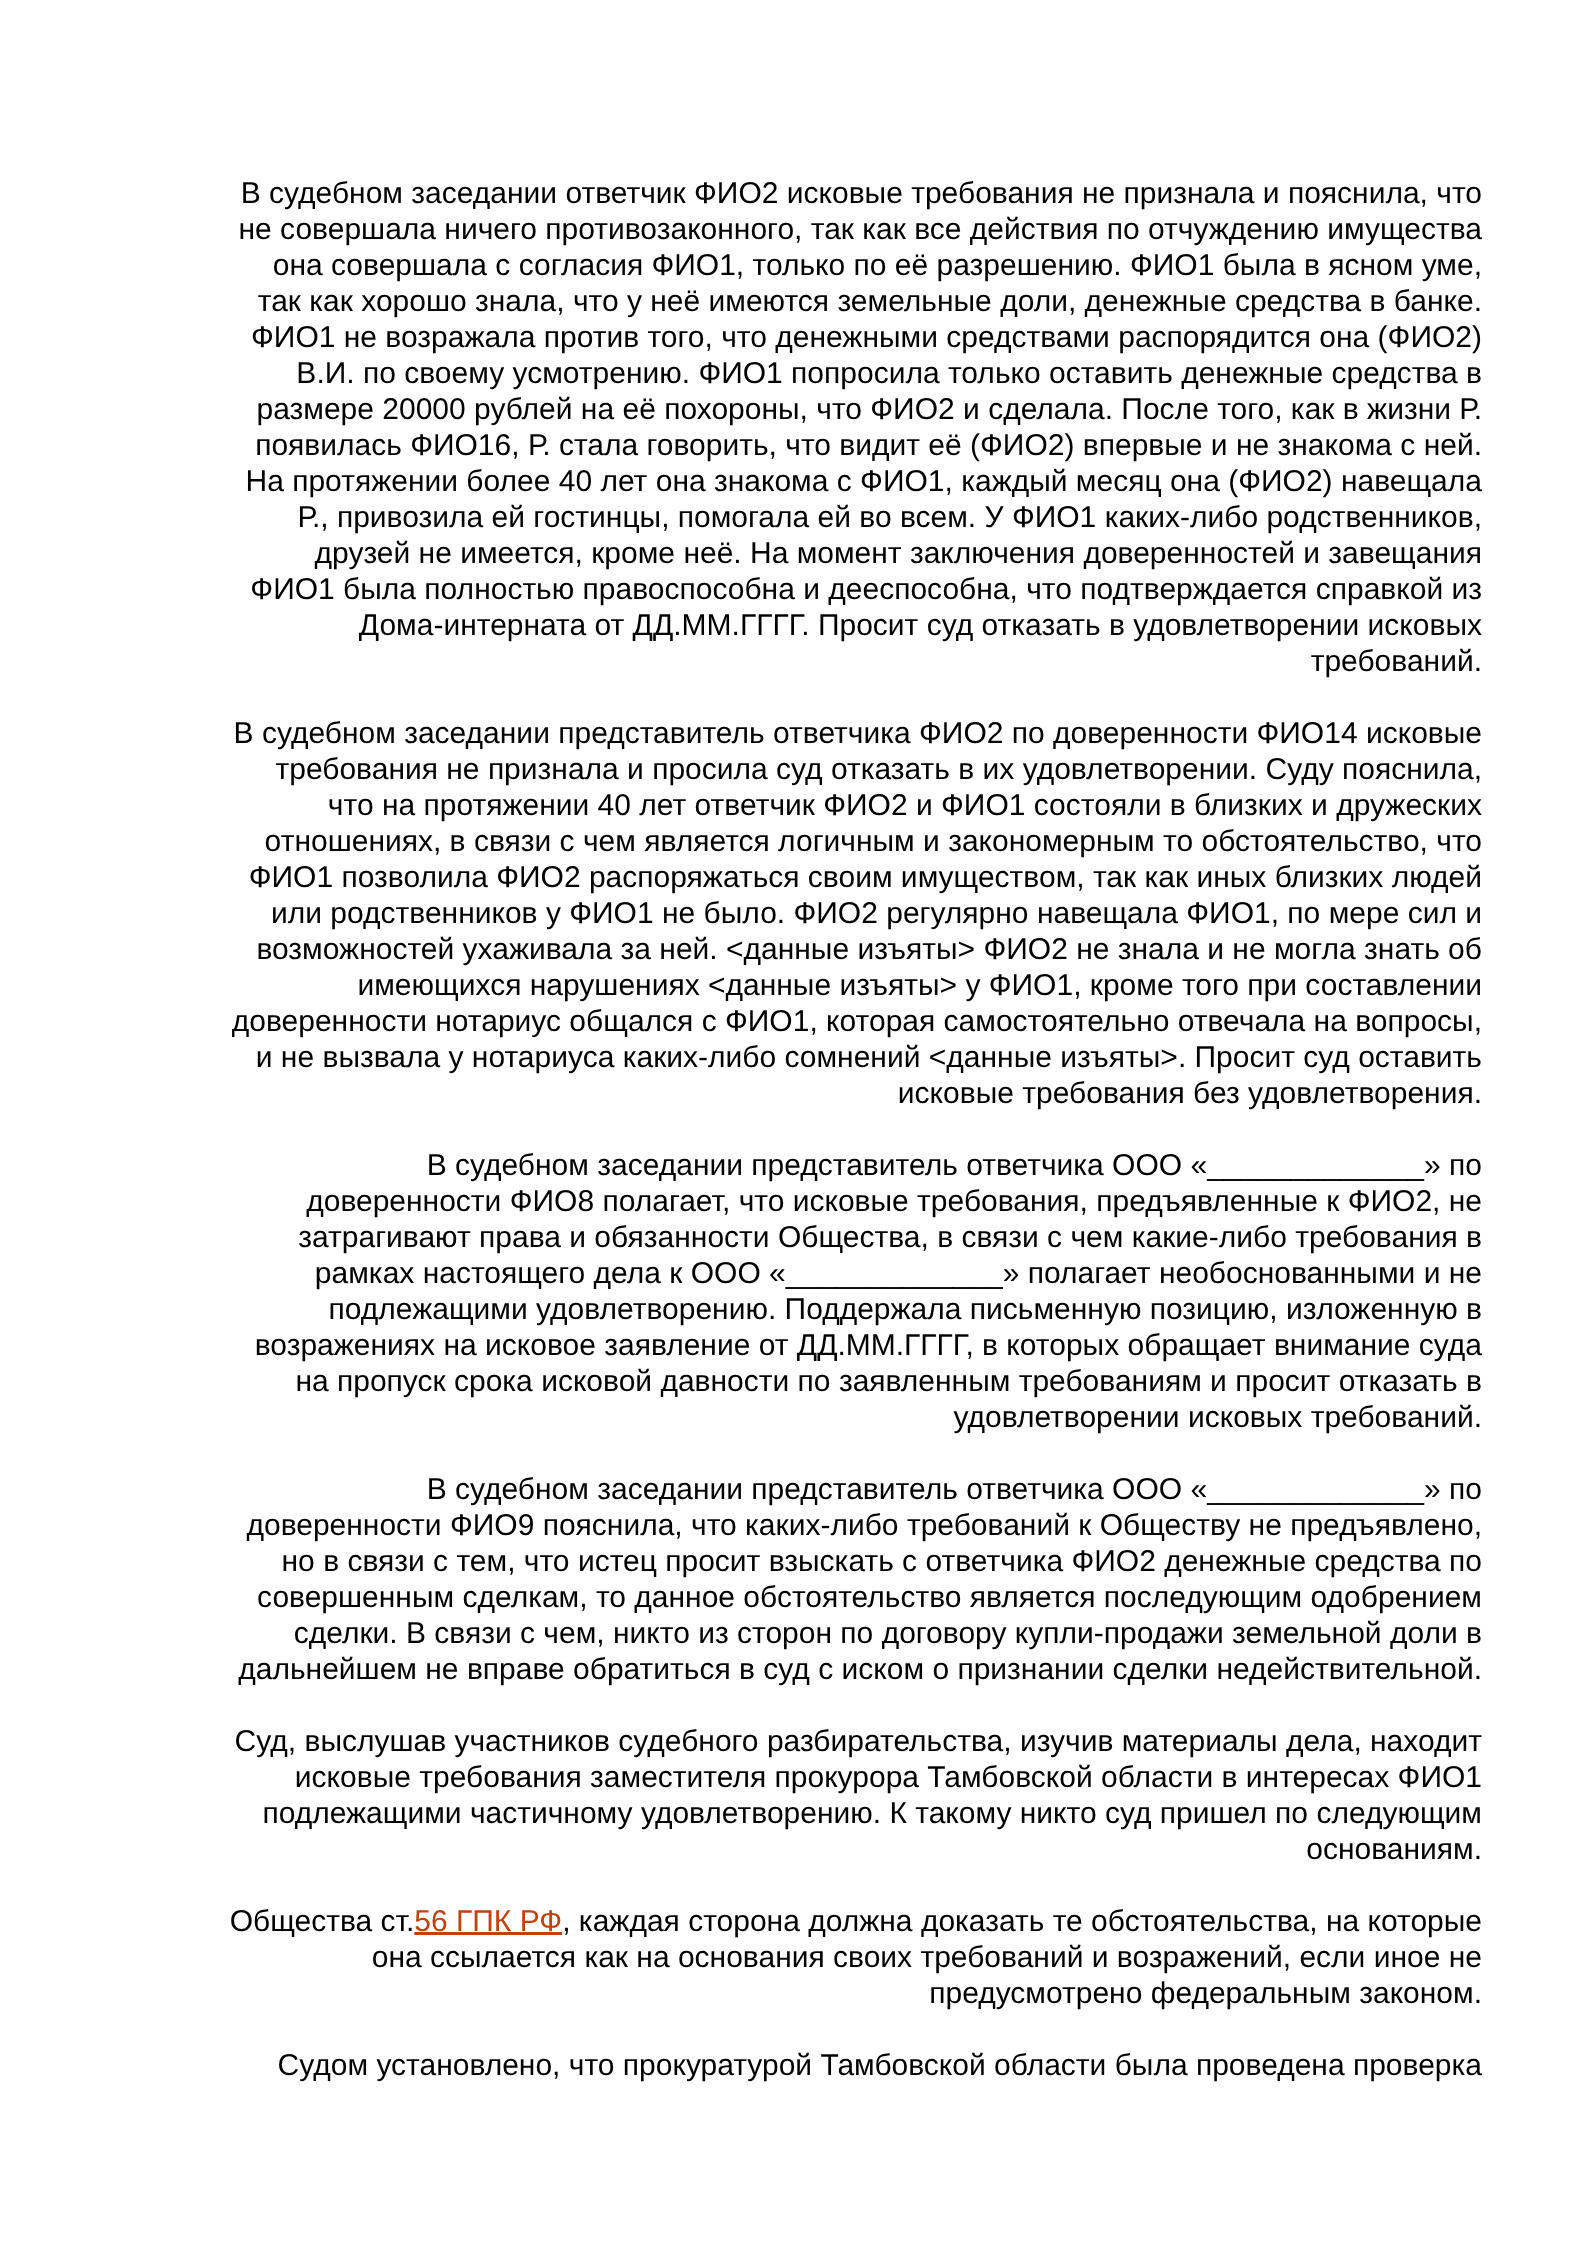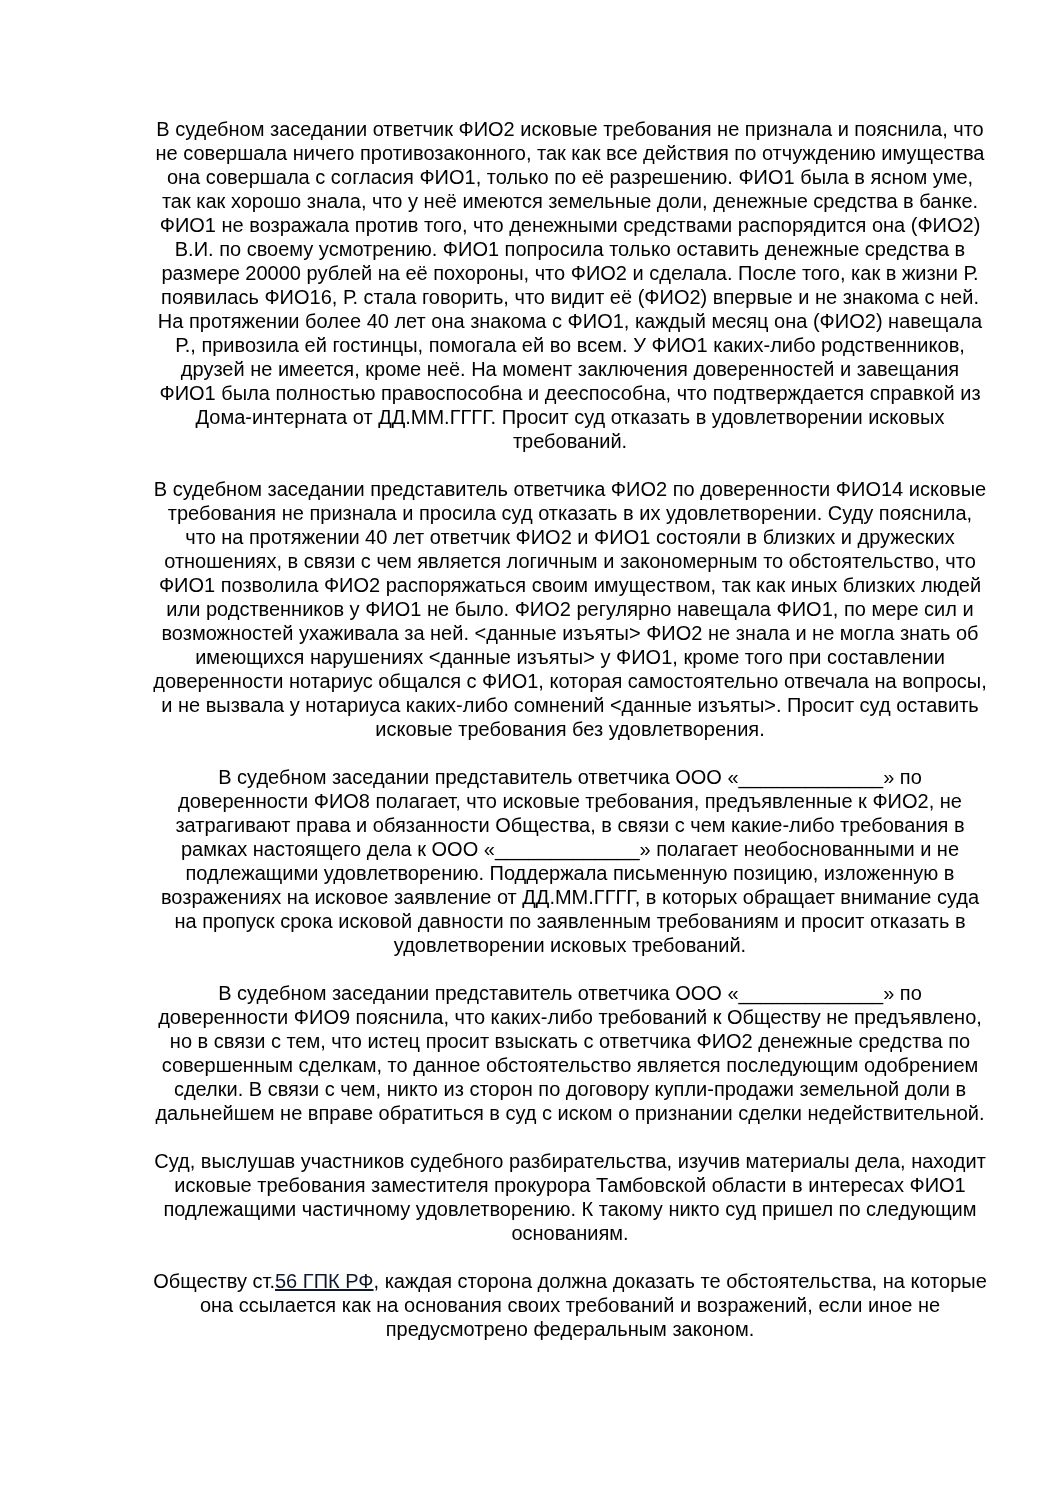--- a/index.html
+++ b/index.html
@@ -18,44 +18,45 @@
   .doc-page {
     position: absolute;
     top: 117px;
     left: 152px;
     width: 836px;
   }
   .doc-page p {
     margin: 0 0 24px 0;
     font-size: 20px;
     line-height: 24px;
-    text-align: center;
+    text-align: right;
     word-spacing: normal;
     white-space: pre-wrap;
   }
   .doc-page p:last-child {
     margin-bottom: 0;
   }
   a.law-link {
-    color: #0f172a;
+    color: #c2410c;
     text-decoration: underline;
     cursor: pointer;
   }
 </style>
 </head>
 <body>
 
 <main class="doc-page">
 
   <p><span>В судебном заседании ответчик ФИО2 исковые требования не признала и пояснила, что не совершала ничего противозаконного, так как все действия по отчуждению имущества она совершала с согласия ФИО1, только по её разрешению. ФИО1 была в ясном уме, так как хорошо знала, что у неё имеются земельные доли, денежные средства в банке. ФИО1 не возражала против того, что денежными средствами распорядится она (ФИО2) В.И. по своему усмотрению. ФИО1 попросила только оставить денежные средства в размере 20000 рублей на её похороны, что ФИО2 и сделала. После того, как в жизни Р. появилась ФИО16, Р. стала говорить, что видит её (ФИО2) впервые и не знакома с ней. На протяжении более 40 лет она знакома с ФИО1, каждый месяц она (ФИО2) навещала Р., привозила ей гостинцы, помогала ей во всем. У ФИО1 каких-либо родственников, друзей не имеется, кроме неё. На момент заключения доверенностей и завещания ФИО1 была полностью правоспособна и дееспособна, что подтверждается справкой из Дома-интерната от ДД.ММ.ГГГГ. Просит суд отказать в удовлетворении исковых требований.</span></p>
 
   <p><span>В судебном заседании представитель ответчика ФИО2 по доверенности ФИО14 исковые требования не признала и просила суд отказать в их удовлетворении. Суду пояснила, что на протяжении 40 лет ответчик ФИО2 и ФИО1 состояли в близких и дружеских отношениях, в связи с чем является логичным и закономерным то обстоятельство, что ФИО1 позволила ФИО2 распоряжаться своим имуществом, так как иных близких людей или родственников у ФИО1 не было. ФИО2 регулярно навещала ФИО1, по мере сил и возможностей ухаживала за ней. &lt;данные изъяты&gt; ФИО2 не знала и не могла знать об имеющихся нарушениях &lt;данные изъяты&gt; у ФИО1, кроме того при составлении доверенности нотариус общался с ФИО1, которая самостоятельно отвечала на вопросы, и не вызвала у нотариуса каких-либо сомнений &lt;данные изъяты&gt;. Просит суд оставить исковые требования без удовлетворения.</span></p>
 
   <p><span>В судебном заседании представитель ответчика ООО «_____________» по доверенности ФИО8 полагает, что исковые требования, предъявленные к ФИО2, не затрагивают права и обязанности Общества, в связи с чем какие-либо требования в рамках настоящего дела к ООО «_____________» полагает необоснованными и не подлежащими удовлетворению. Поддержала письменную позицию, изложенную в возражениях на исковое заявление от ДД.ММ.ГГГГ, в которых обращает внимание суда на пропуск срока исковой давности по заявленным требованиям и просит отказать в удовлетворении исковых требований.</span></p>
 
   <p><span>В судебном заседании представитель ответчика ООО «_____________» по доверенности ФИО9 пояснила, что каких-либо требований к Обществу не предъявлено, но в связи с тем, что истец просит взыскать с ответчика ФИО2 денежные средства по совершенным сделкам, то данное обстоятельство является последующим одобрением сделки. В связи с чем, никто из сторон по договору купли-продажи земельной доли в дальнейшем не вправе обратиться в суд с иском о признании сделки недействительной.</span></p>
 
   <p><span>Суд, выслушав участников судебного разбирательства, изучив материалы дела, находит исковые требования заместителя прокурора Тамбовской области в интересах ФИО1 подлежащими частичному удовлетворению. К такому никто суд пришел по следующим основаниям.</span></p>
 
-  <p><span>Обществу ст.</span><a class="law-link" href="#">56 ГПК РФ</a><span>, каждая сторона должна доказать те обстоятельства, на которые она ссылается как на основания своих требований и возражений, если иное не предусмотрено федеральным законом.</span></p>
+  <p><span>Общества ст.</span><a class="law-link" href="#">56 ГПК РФ</a><span>, каждая сторона должна доказать те обстоятельства, на которые она ссылается как на основания своих требований и возражений, если иное не предусмотрено федеральным законом.</span></p>
 
+  <p><span>Судом установлено, что прокуратурой Тамбовской области была проведена проверка</span></p>
 
 </main>
 
 </body></html>

